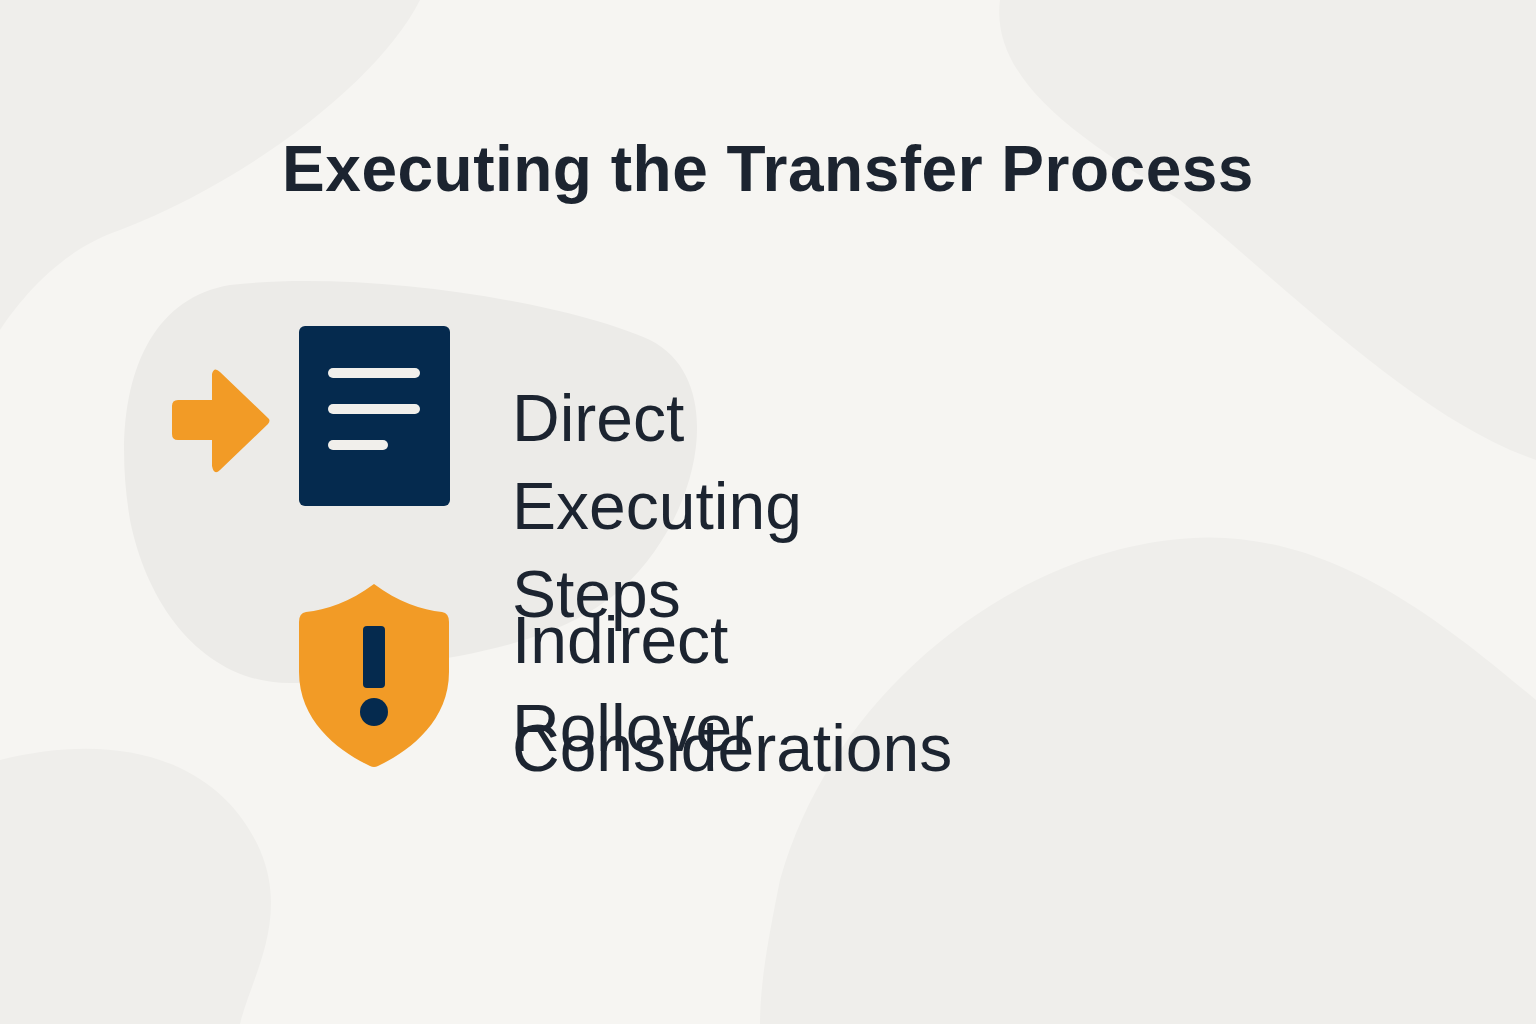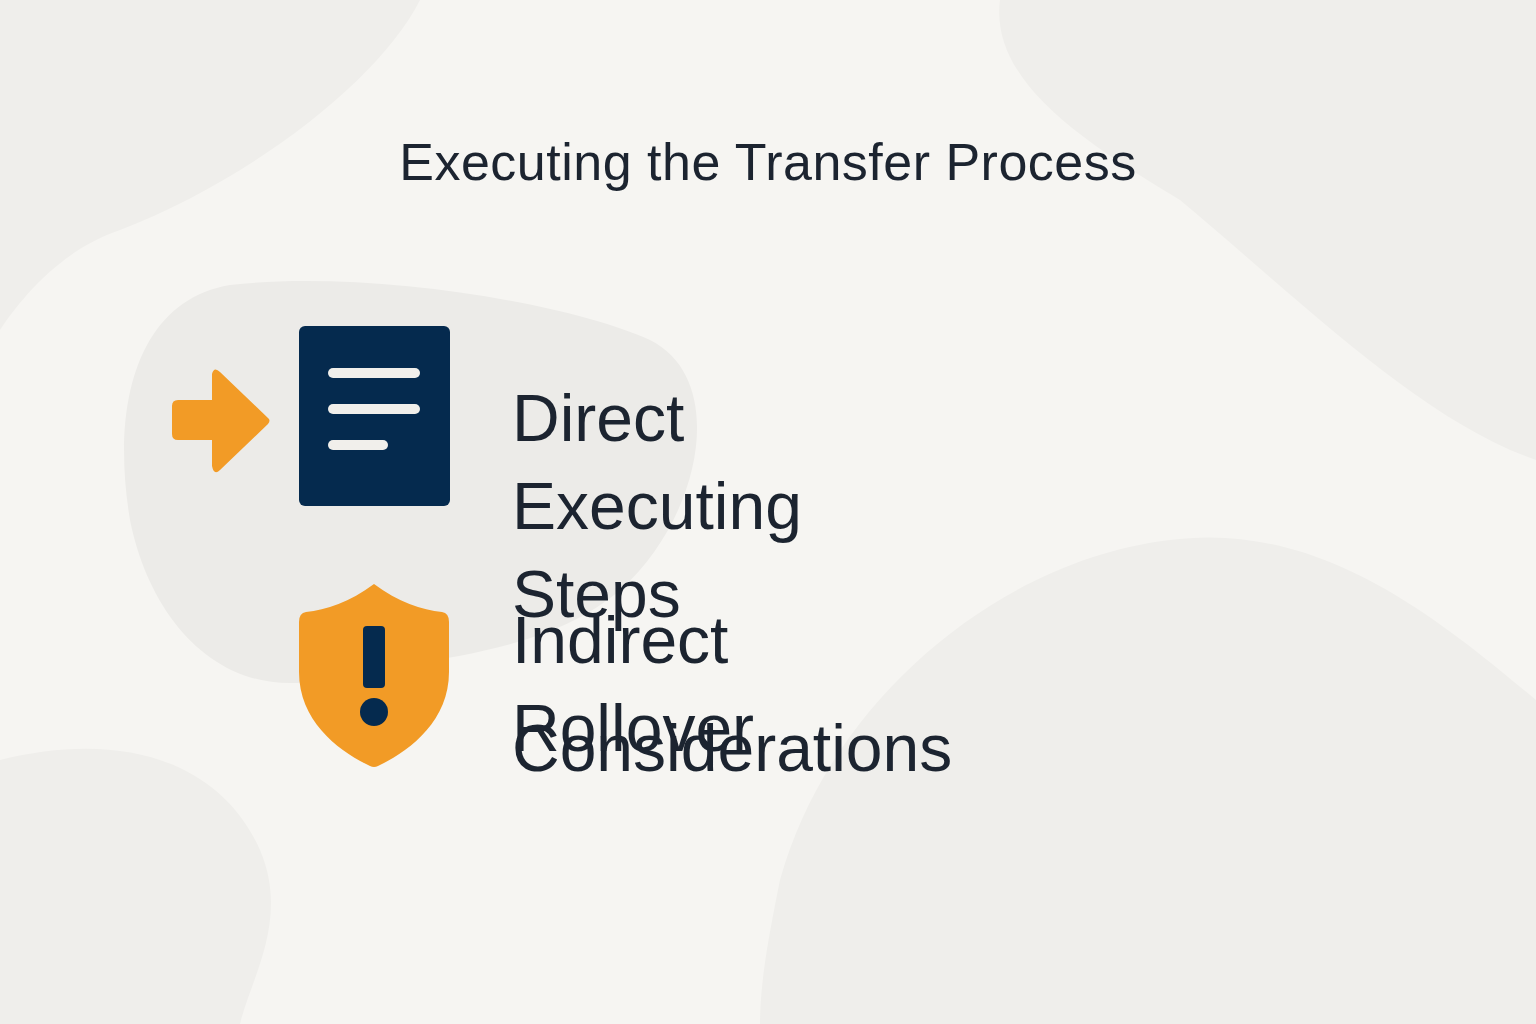--- a/index.html
+++ b/index.html
@@ -5,21 +5,21 @@
     html, body { margin: 0; padding: 0; }
     body {
       width: 1536px; height: 1024px; overflow: hidden; position: relative;
       background: #f6f5f2;
       font-family: "Liberation Sans", "DejaVu Sans", sans-serif;
       color: #1c2430;
     }
     .bg { position: absolute; inset: 0; z-index: 0; }
     .title {
       position: absolute; left: 0; right: 0; top: 132px;
-      text-align: center; font-weight: 400; font-size: 52px; letter-spacing: 0.5px;
+      text-align: center; font-weight: 700; font-size: 64px; letter-spacing: 0.5px;
       color: #1c2430; z-index: 2;
     }
     .row { position: absolute; z-index: 2; }
     .label { position: absolute; font-size: 66px; line-height: 88px; color: #1c2430; }
   </style>
 </head>
 <body>
 
 <svg class="bg" width="1536" height="1024" viewBox="0 0 1536 1024">
   <path d="M0,0 L420,0 C380,80 250,180 120,230 C60,250 20,300 0,330 Z" fill="#efeeeb"></path>

